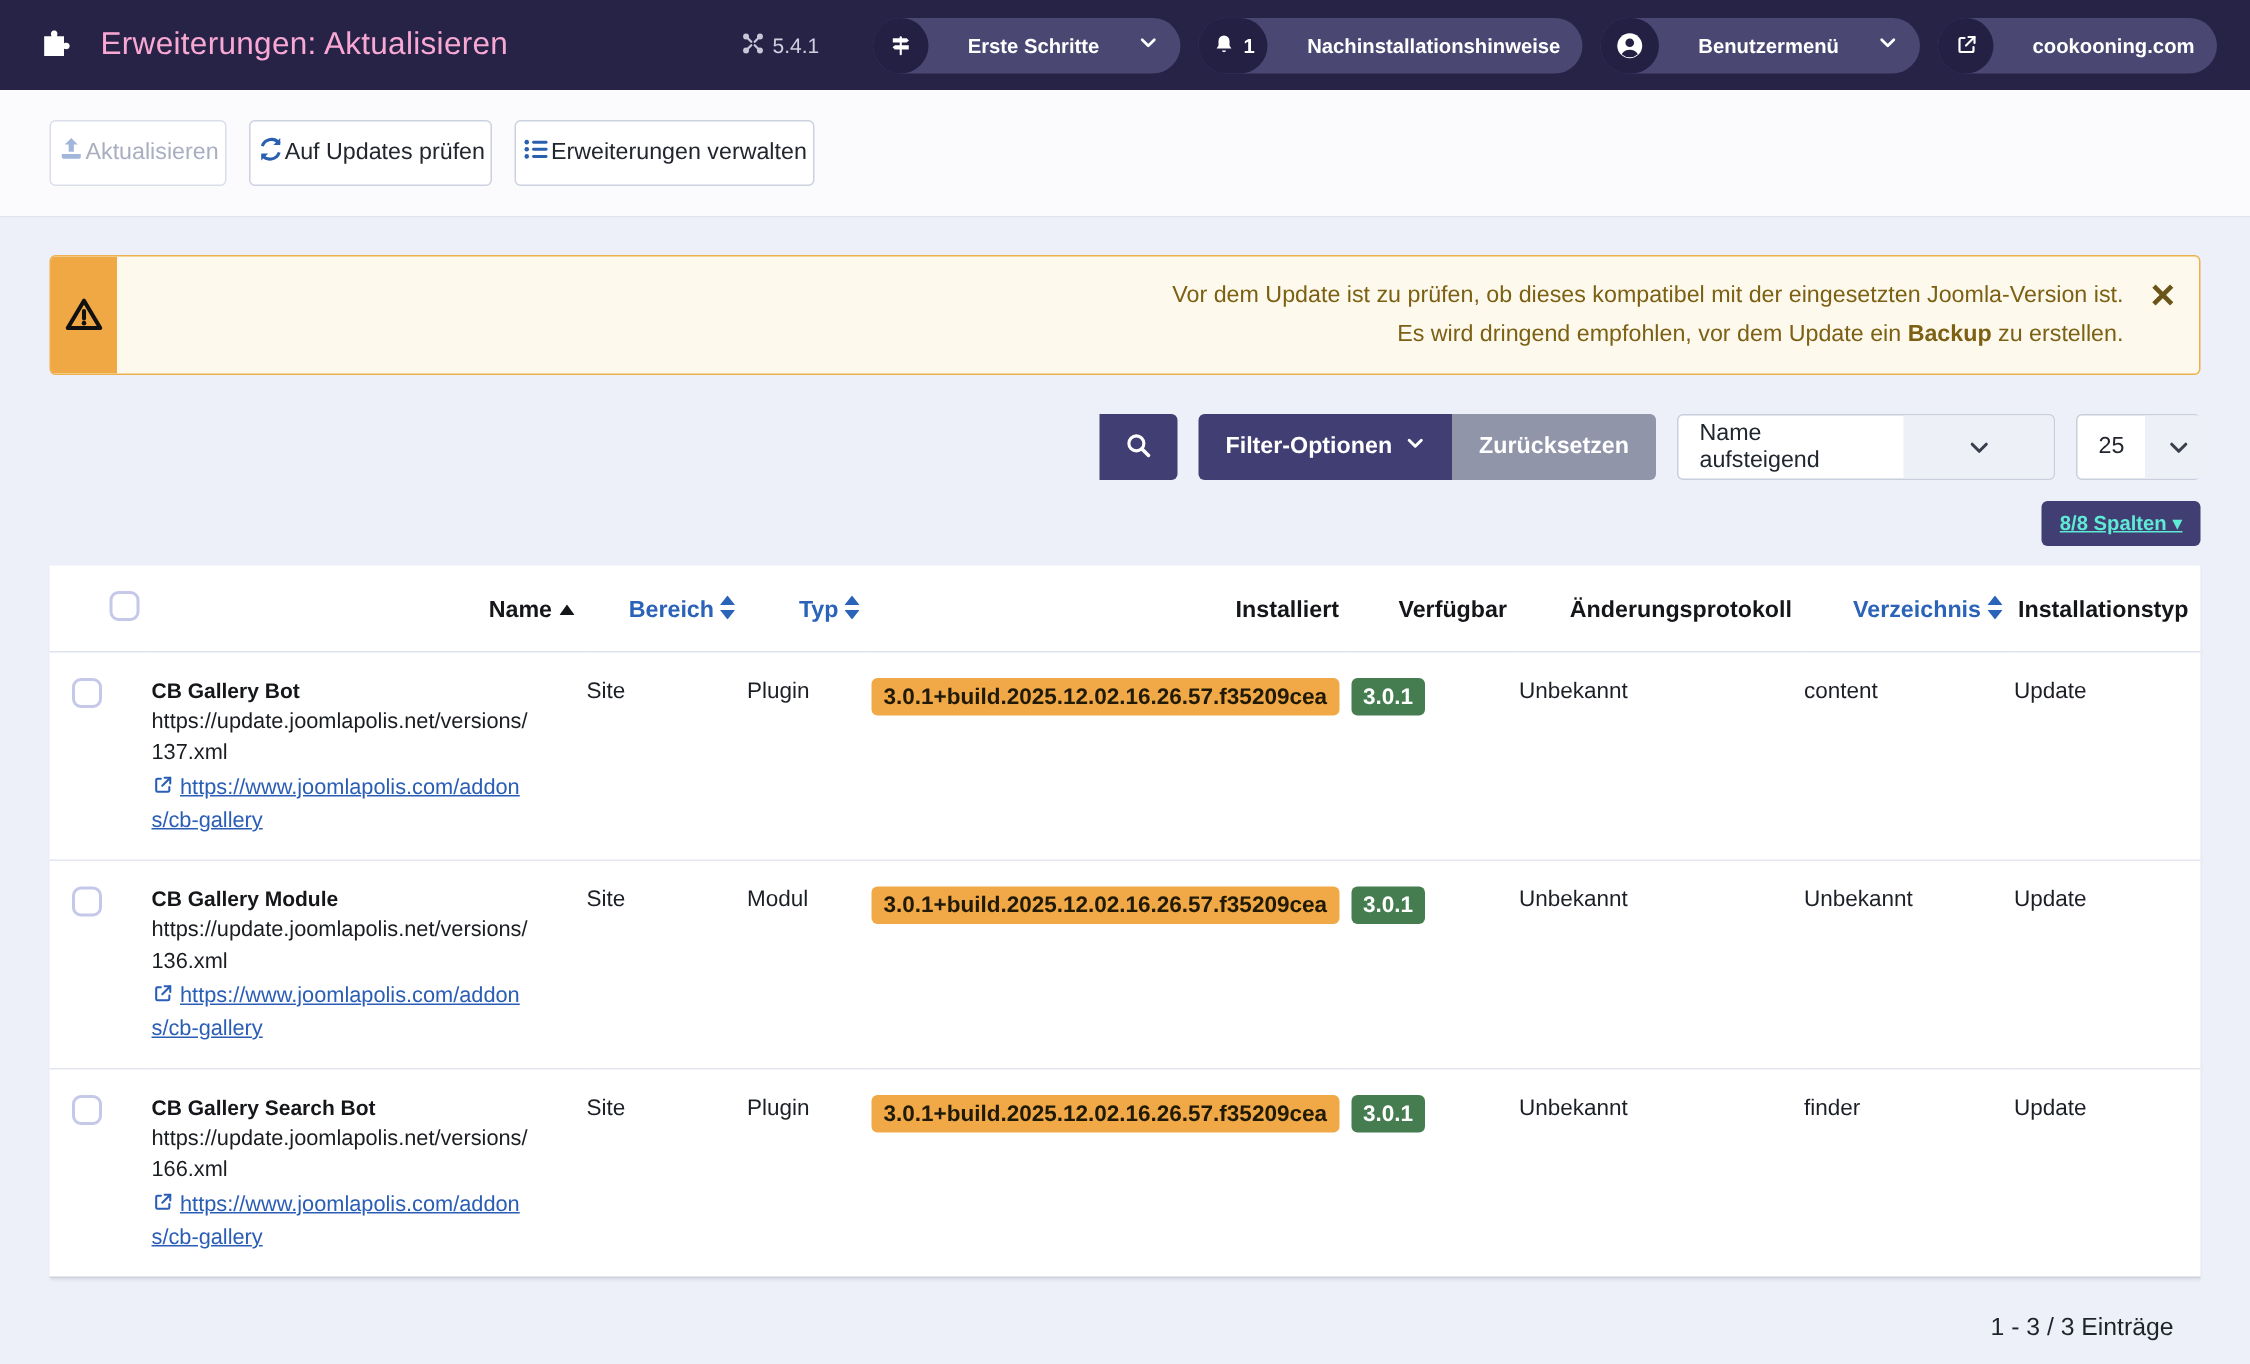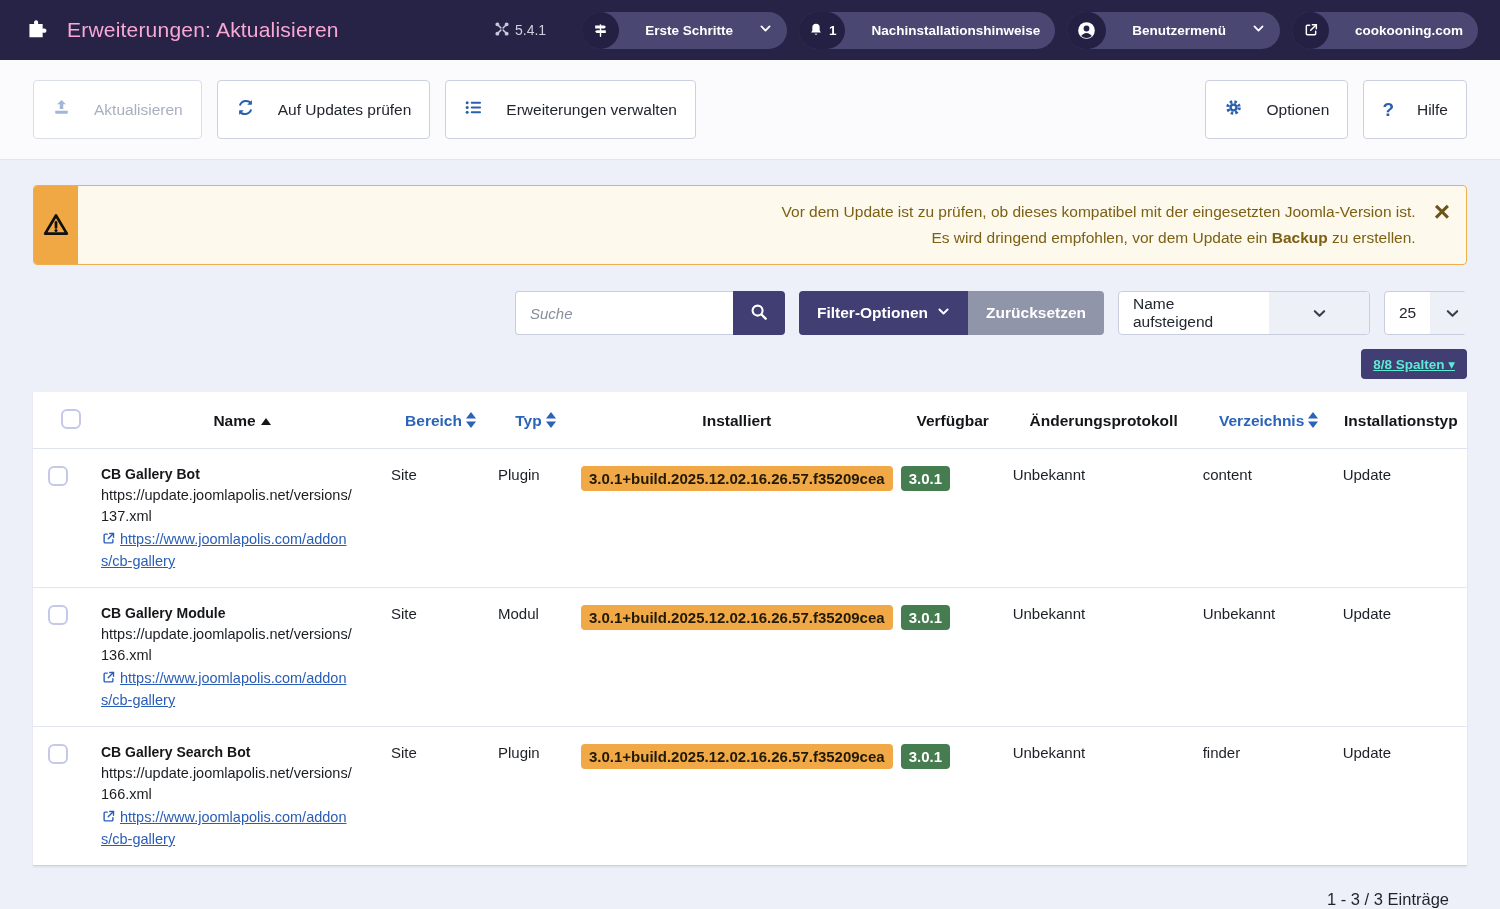--- a/index.html
+++ b/index.html
@@ -13,22 +13,22 @@
   .topbar-spacer { flex:1; }
   .jversion { display:flex; align-items:center; gap:6px; color:#cfd0de; font-size:14px; margin-right:24px; }
   .pill { display:flex; align-items:center; height:37px; background:#4a4773; border-radius:50px; color:#fff;
           font-size:13.5px; font-weight:600; padding-right:15px; margin-left:12px; cursor:pointer; gap:26px; }
   .pill-cap { height:37px; min-width:37px; border-radius:50px; background:#232043; display:flex;
               align-items:center; justify-content:center; gap:5px; padding:0 9px; }
   .pill-count { color:#fff; font-size:13.5px; font-weight:600; }
 
   
   .toolbar { background:#fbfbfd; border-bottom:1px solid #e2e5f0; padding:20px 33px; display:flex; align-items:center; }
-  .btn { display:flex; align-items:center; gap:23px; background:#fff; border:1px solid #ccd1df; border-radius:4px;
-         padding:0 18px; height:59px; font-size:15.5px; color:#22262e; cursor:pointer; font-family:inherit; }
+  .btn { display:flex; align-items:center; gap:0; background:#fff; border:1px solid #ccd1df; border-radius:4px;
+         padding:0 4px; height:44px; font-size:15.5px; color:#22262e; cursor:pointer; font-family:inherit; }
   .btn + .btn { margin-left:15px; }
   .btn.disabled { color:#a9afc0; border-color:#dadeea; cursor:default; }
   .toolbar-right { margin-left:auto; display:flex; }
   .qmark { color:#2a5fb0; font-size:19px; font-weight:700; }
 
   
   .main { padding:25px 33px 0; }
 
   .alert { display:flex; background:#fdf9ed; border:1px solid #eeb04c; border-radius:4px; min-height:78px; overflow:hidden;text-align:right; }
   .alert-iconbox { width:44px; background:#efa843; display:flex; align-items:center; justify-content:center; flex:none; }
@@ -57,21 +57,21 @@
   .sel-sort { width:252px; } .sel-sort .sel-shade { width:100px; }
   .sel-limit { width:83px; } .sel-limit .sel-shade { width:44px; }
 
   .colbtn-row { margin-top:14px; display:flex; justify-content:flex-end; }
   .columns-btn { background:#403e72; color:#5eead4; border:none; border-radius:4px; font-size:13.5px; font-weight:600;
                  font-family:inherit; padding:7px 12px; cursor:pointer;text-decoration:underline; }
 
   
   .table-wrap { margin-top:13px; background:#fff; border-bottom:1px solid #cfd2dd; box-shadow:0 1px 2px rgba(40,45,80,.10); }
   table { width:100%; border-collapse:collapse; font-size:15px; }
-  th { text-align:center; font-weight:700; font-size:15.5px; color:#141619; padding:17px 8px 15px 0;
+  th { text-align:right; font-weight:700; font-size:15.5px; color:#141619; padding:17px 8px 15px 0;
        border-bottom:1px solid #dfe3ee; white-space:nowrap; }
   th.sortable { color:#2a63b8; cursor:pointer; }
   td { vertical-align:top; padding:15px 8px 15px 0; }
   tbody tr { border-bottom:1px solid #e3e6ef; }
   tbody tr:last-child { border-bottom:none; }
   .cb-cell { padding-left:15px; width:68px; }
   .checkbox { width:20px; height:20px; border:2px solid #c5c8e9; border-radius:6px; background:#fff; display:inline-block; cursor:pointer; }
   .ext-name { font-weight:700; font-size:14px; color:#141619; padding-top:2px; }
   .ext-url { width:252px; word-break:break-all; font-size:14.5px; line-height:21px; color:#1a1d21; margin-top:3px; }
   .ext-link { display:block; width:252px; word-break:break-all; font-size:14.5px; line-height:22px;
@@ -194,36 +194,20 @@
           <circle cx="4" cy="6" r="1.9"></circle>
           <circle cx="4" cy="12" r="1.9"></circle>
           <circle cx="4" cy="18" r="1.9"></circle>
           <rect x="8.5" y="4.8" width="13" height="2.5" rx="1.2"></rect>
           <rect x="8.5" y="10.8" width="13" height="2.5" rx="1.2"></rect>
           <rect x="8.5" y="16.8" width="13" height="2.5" rx="1.2"></rect>
         </svg>
     </span>
     <span>Erweiterungen verwalten</span>
   </button>
-  <div class="toolbar-right">
-    <button class="btn">
-      <span>
-        <svg viewBox="0 0 24 24" width="19" height="19">
-            <circle cx="12" cy="12" r="7.2" fill="none" stroke="#2a5fb0" stroke-width="4" stroke-dasharray="3 2.7"></circle>
-            <circle cx="12" cy="12" r="5.1" fill="#2a5fb0"></circle>
-            <circle cx="12" cy="12" r="2.1" fill="#fff"></circle>
-          </svg>
-      </span>
-      <span>Optionen</span>
-    </button>
-    <button class="btn">
-      <span class="qmark">?</span>
-      <span>Hilfe</span>
-    </button>
-  </div>
 </div>
 
 <main class="main">
 
   <div class="alert">
     <div class="alert-iconbox">
       <svg viewBox="0 0 24 24" width="26" height="26">
           <path d="M12 3.2L22 20H2z" fill="none" stroke="#111" stroke-width="2.5" stroke-linejoin="round"></path>
           <line x1="12" y1="9.6" x2="12" y2="14.2" stroke="#111" stroke-width="2.5" stroke-linecap="round"></line>
           <circle cx="12" cy="17" r="1.4" fill="#111"></circle>
@@ -231,21 +215,20 @@
     </div>
     <div class="alert-body">
       <div>Vor dem Update ist zu prüfen, ob dieses kompatibel mit der eingesetzten Joomla-Version ist.</div>
       <div><span>Es wird dringend empfohlen, vor dem Update ein </span><b>Backup</b><span> zu erstellen.</span></div>
     </div>
     <div class="alert-close">×</div>
   </div>
 
   <div class="filterbar">
     <div class="search-group">
-      <input class="search-input" placeholder="Suche" style="">
       <button class="search-btn">
         <span>
           <svg viewBox="0 0 24 24" width="20" height="20">
               <circle cx="10.3" cy="10.3" r="6" fill="none" stroke="#fff" stroke-width="2.5"></circle>
               <line x1="15" y1="15" x2="20" y2="20" stroke="#fff" stroke-width="2.8" stroke-linecap="round"></line>
             </svg>
         </span>
       </button>
     </div>
     <div class="filter-group">

